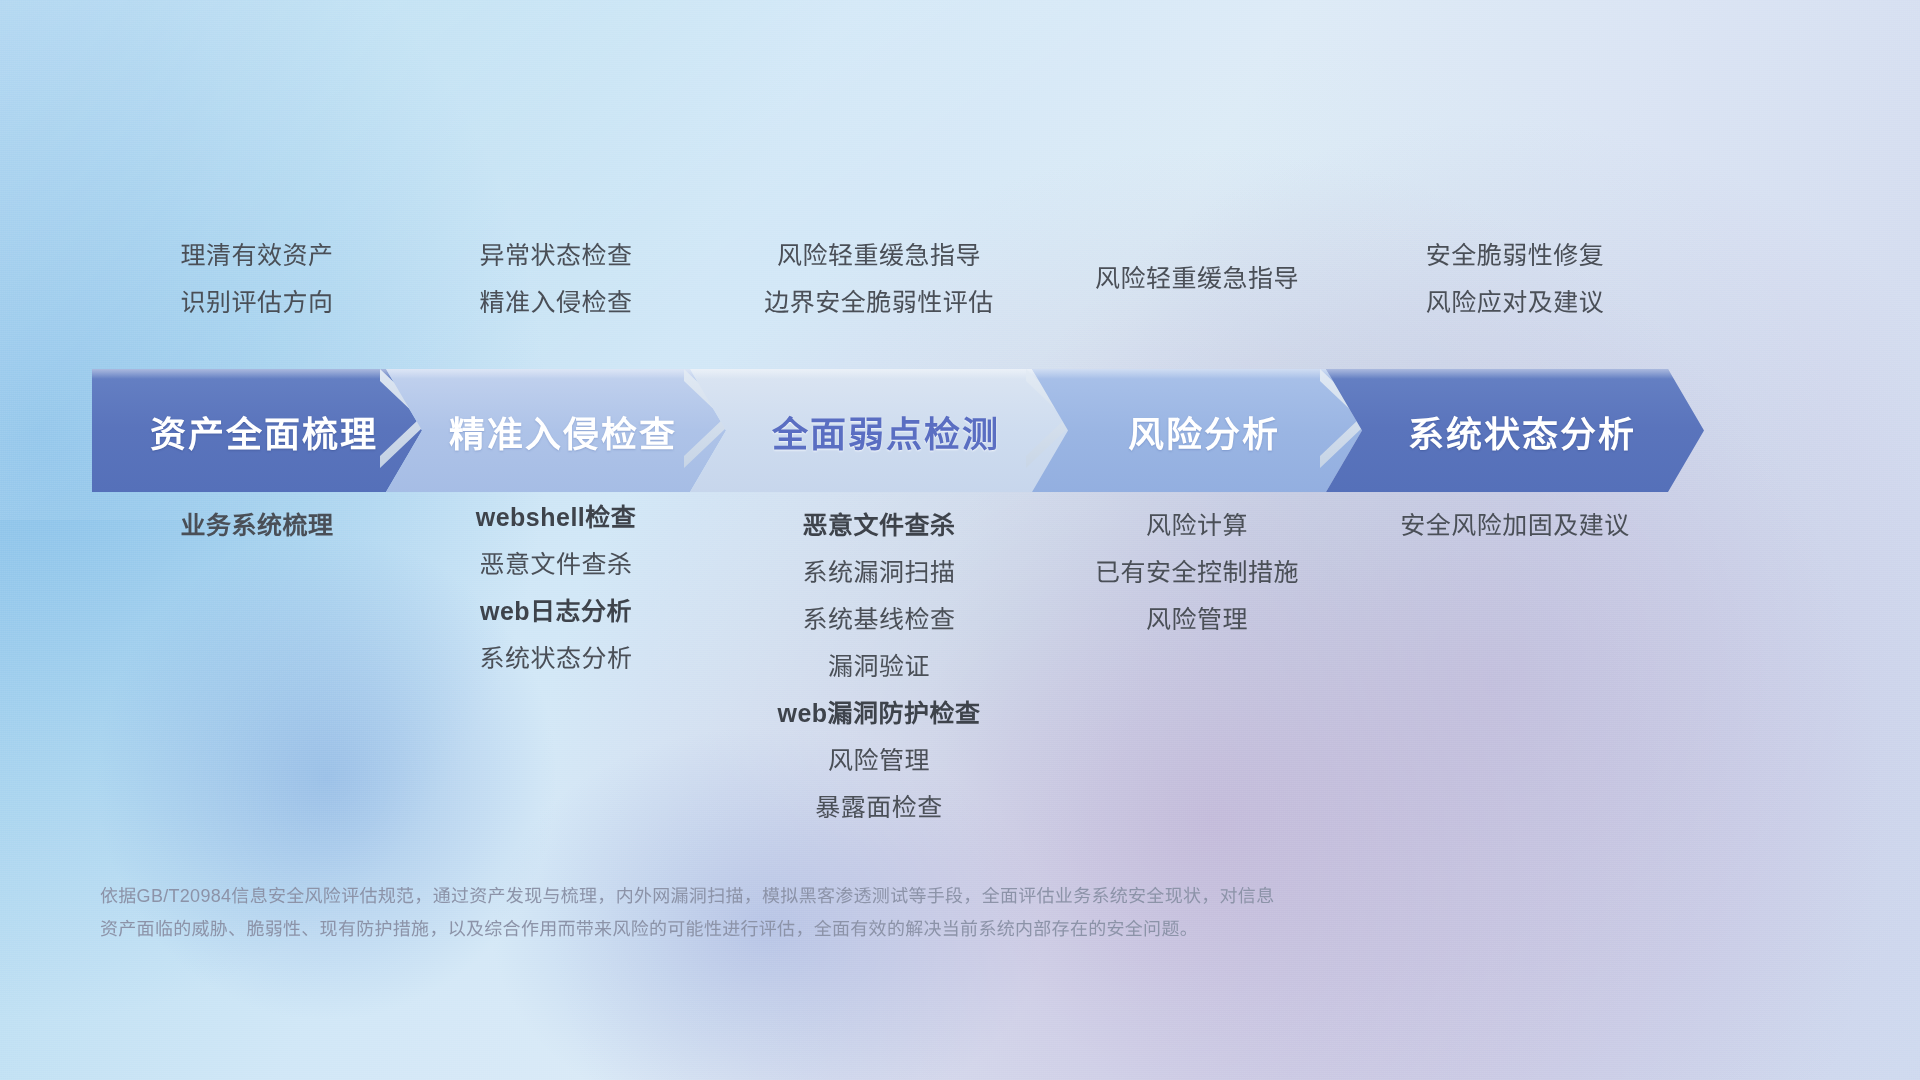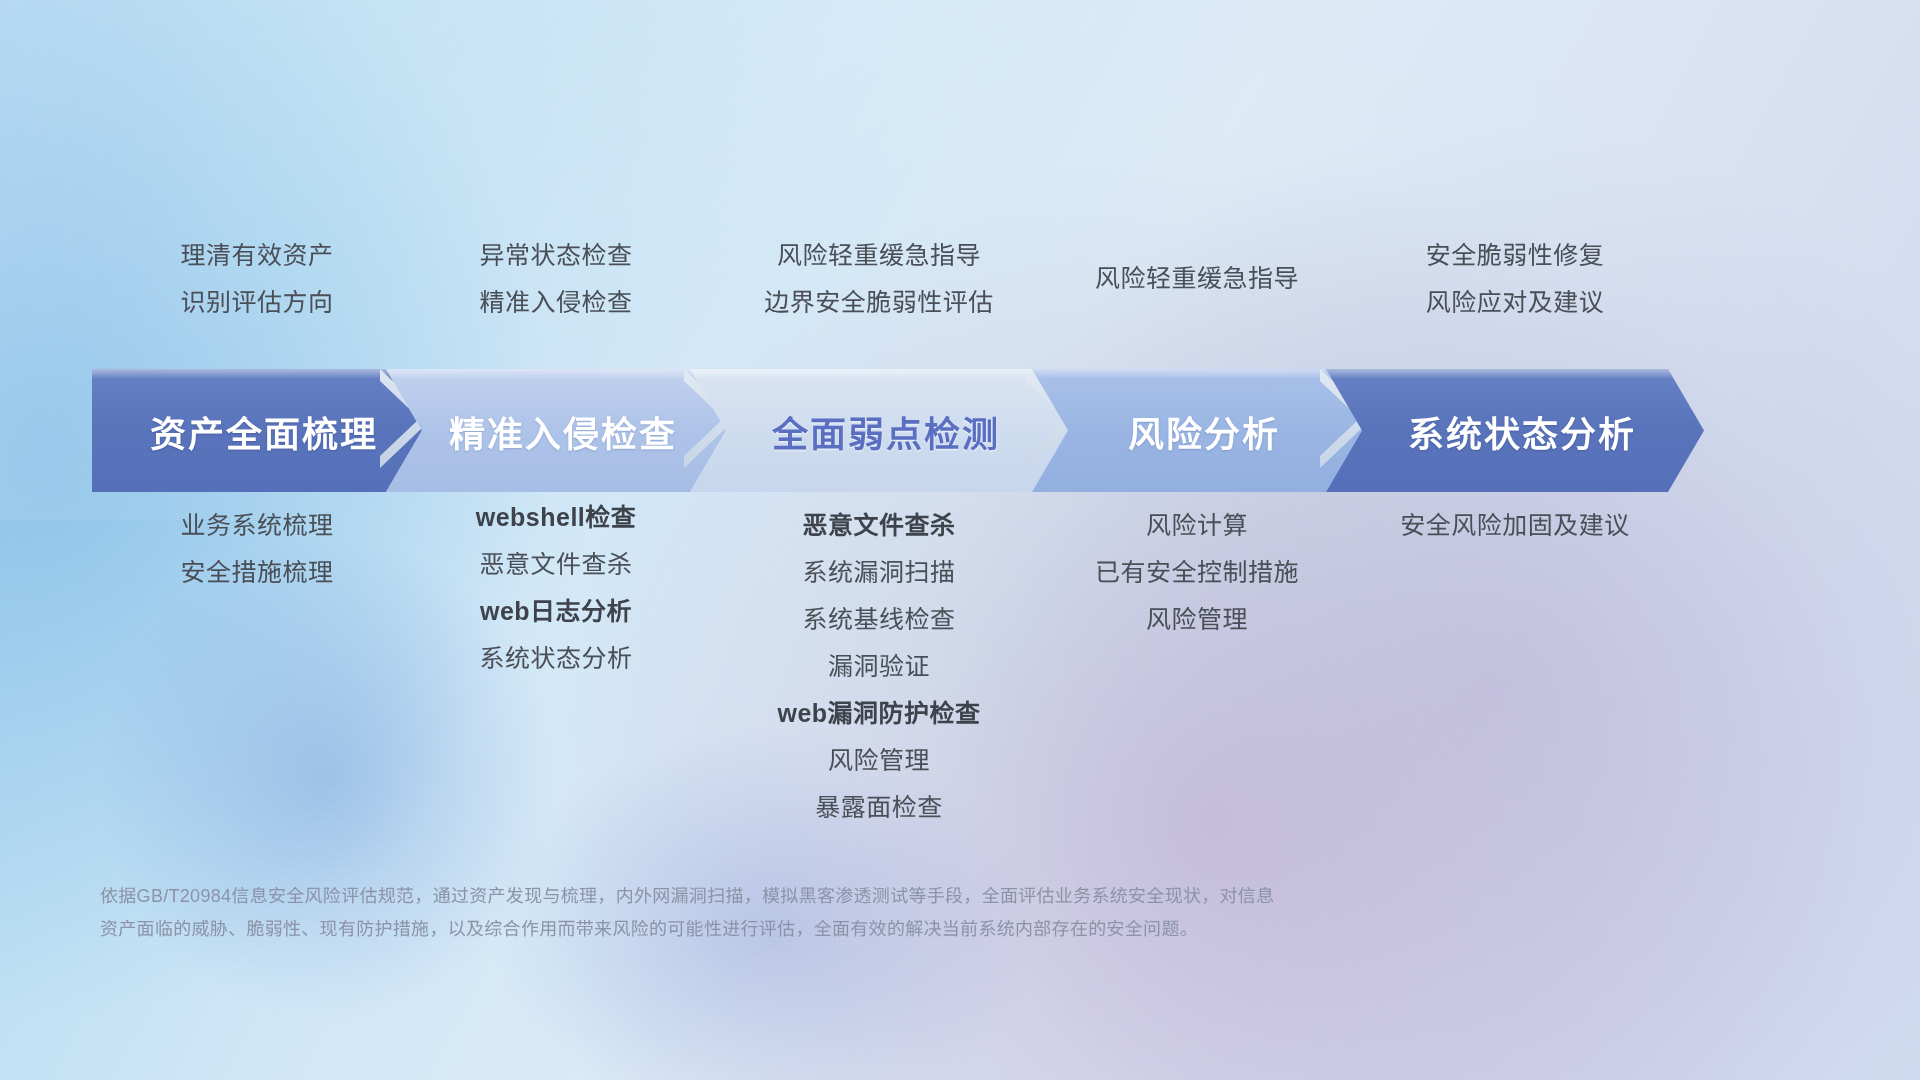--- a/index.html
+++ b/index.html
@@ -143,23 +143,22 @@
       <div class="arrow t-blue" style="left: 940px; width: 330px;">
         <span class="cap">风险分析</span>
       </div>
       <div class="notch" style="left: 1228px;"></div>
       <div class="arrow t-deep" style="left: 1234px; width: 378px;">
         <span class="cap">系统状态分析</span>
       </div>
     </div>
 
   <div class="labelrow" id="below-row">
-      <div class="col" style="width: 420px; left: 47px; top: 502px;">
+      <div class="col" style="width: 420px; left: 47px; top: 502px; font-weight: bold;">
         <div class="lbl">业务系统梳理</div>
-        <div class="lbl">安全措施梳理</div>
       </div>
       <div class="col" style="width: 420px; left: 346px; top: 494px;">
         <div class="lbl em">webshell检查</div>
         <div class="lbl">恶意文件查杀</div>
         <div class="lbl em">web日志分析</div>
         <div class="lbl">系统状态分析</div>
       </div>
       <div class="col" style="width: 420px; left: 669px; top: 502px;">
         <div class="lbl em">恶意文件查杀</div>
         <div class="lbl">系统漏洞扫描</div>

